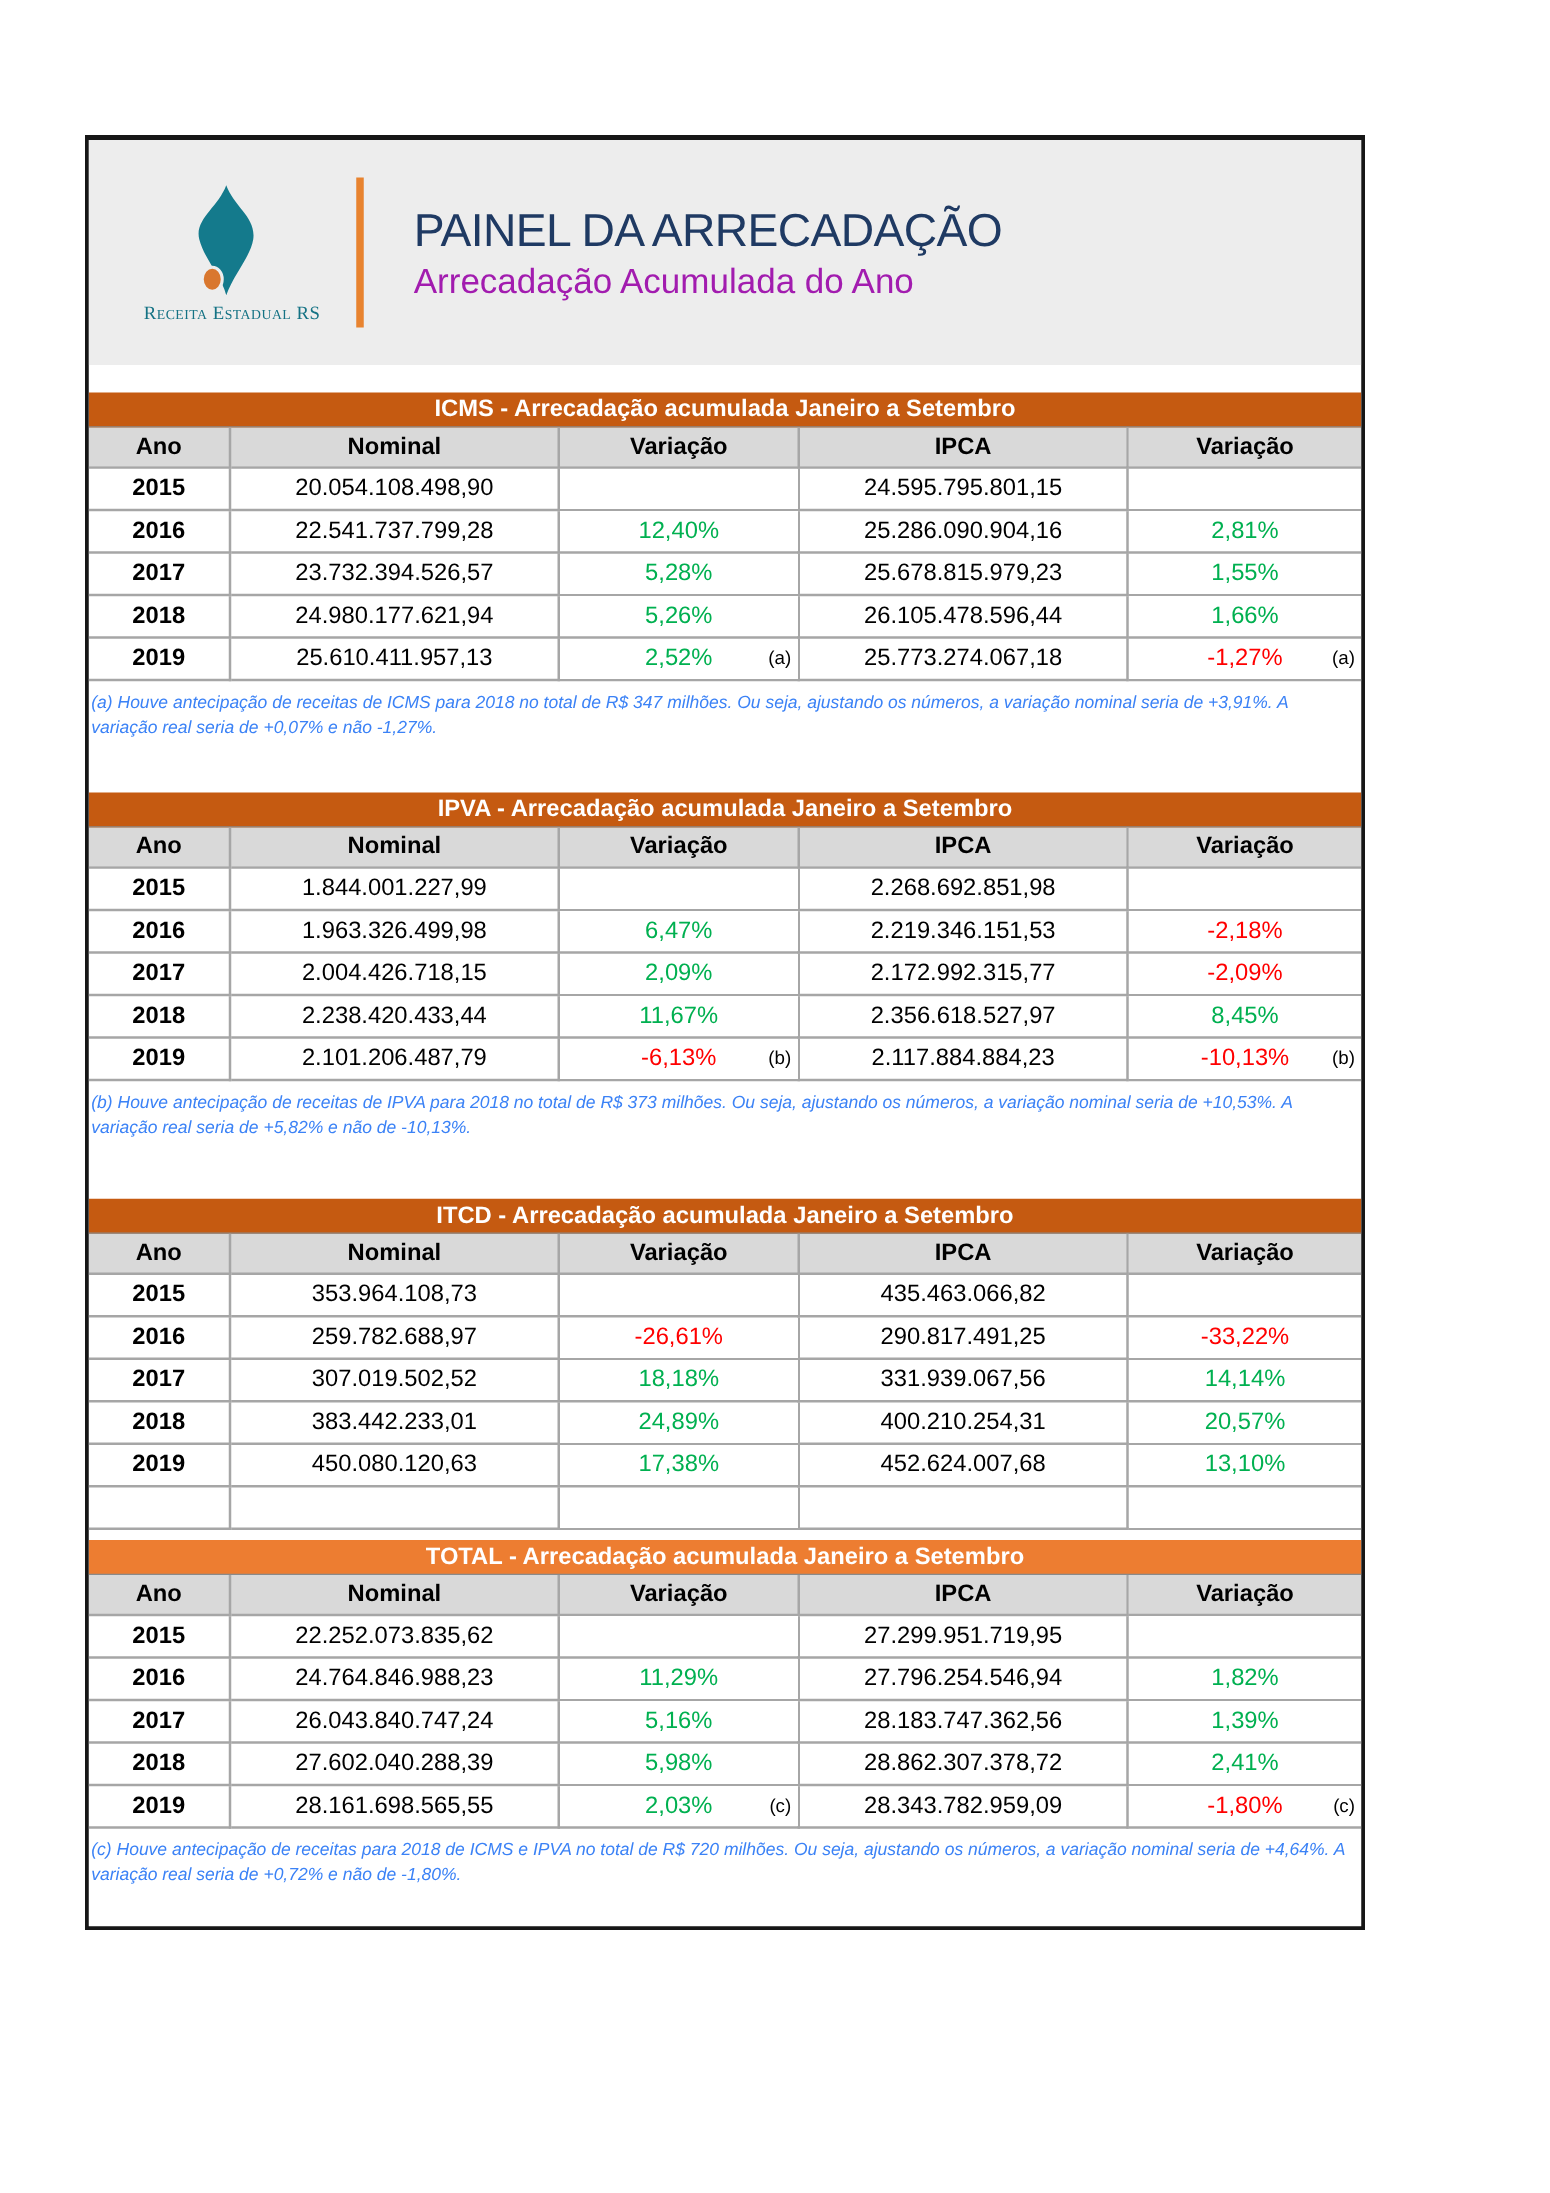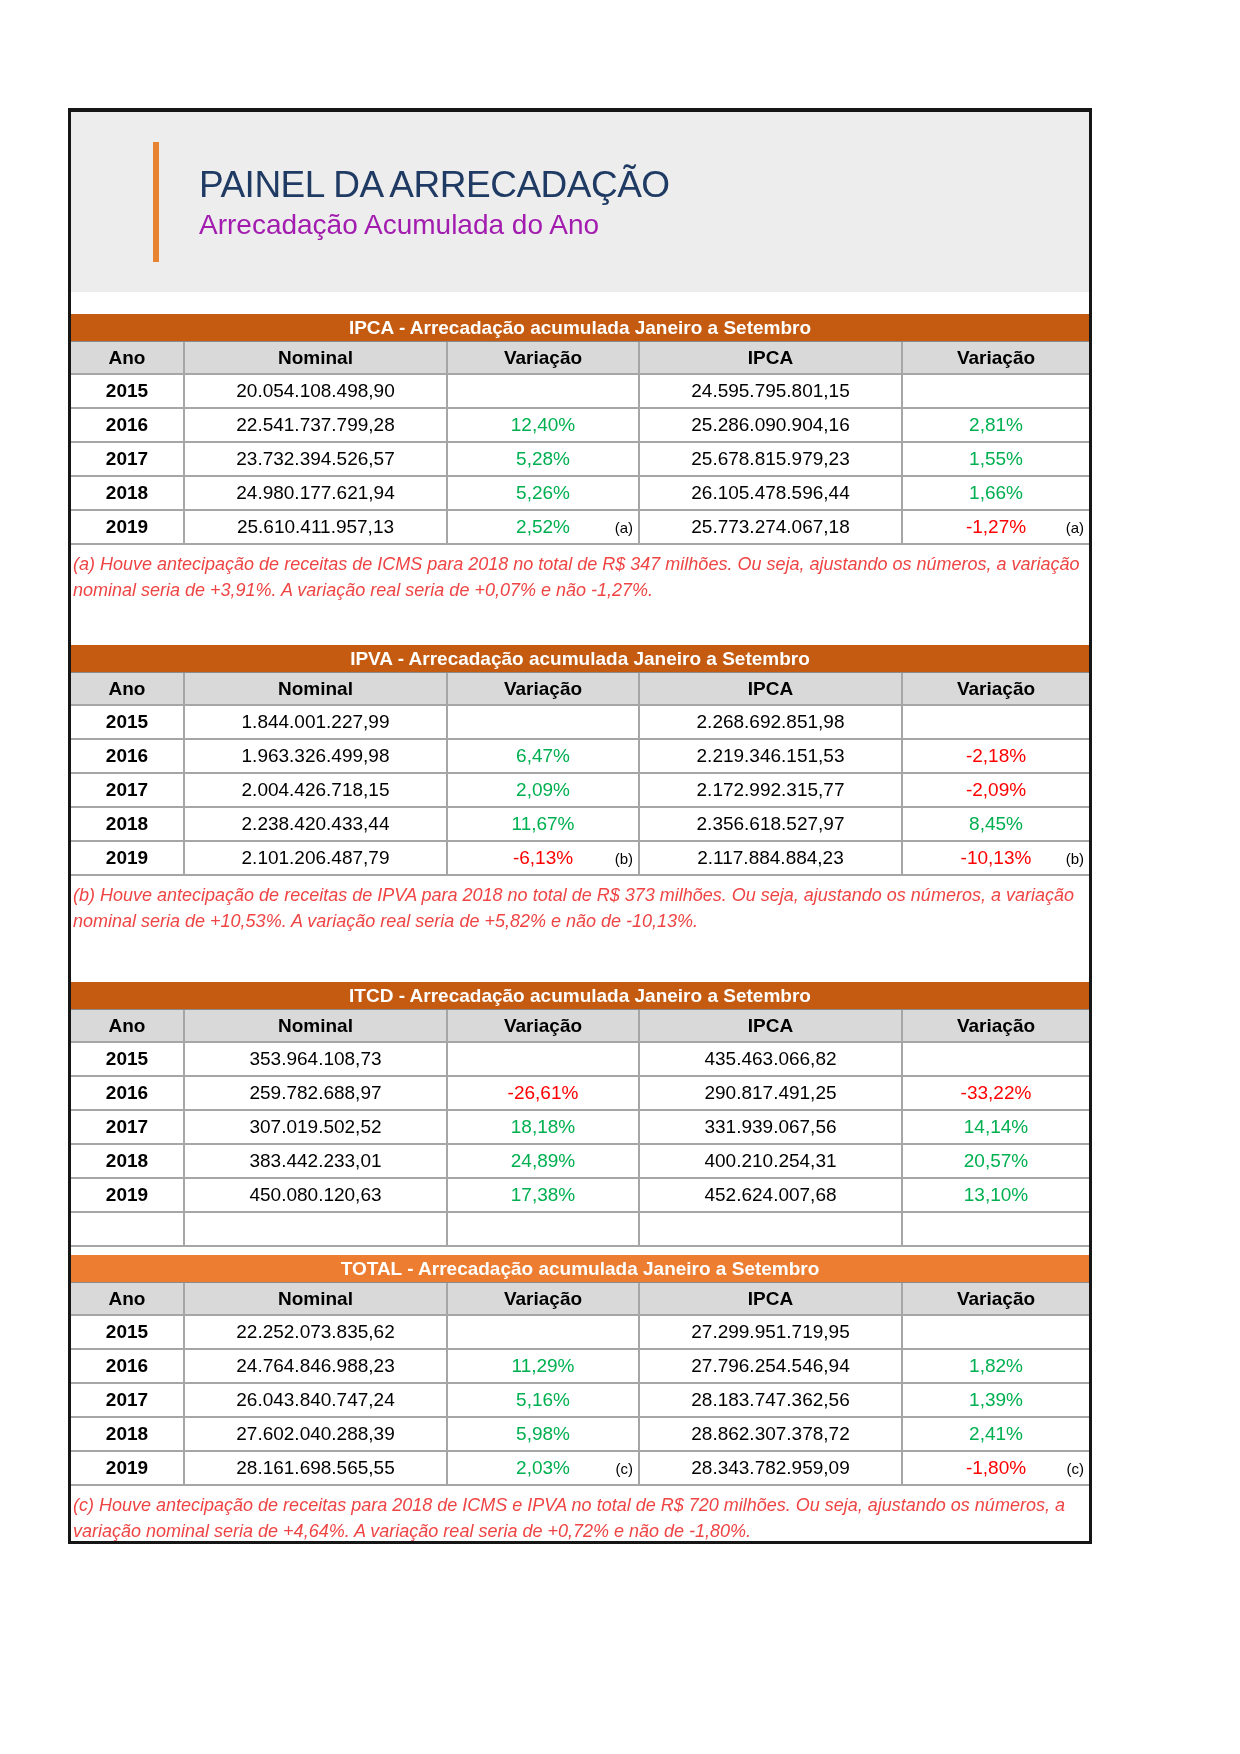--- a/index.html
+++ b/index.html
@@ -44,40 +44,47 @@
   tbody td{height:30px;font-size:19px;background:#fff;}
   td.ano{font-weight:bold;text-align:center;}
   td.var{position:relative;}
   .pct.pos{color:#00B050;}
   .pct.neg{color:#FF0000;}
   .note{
     position:absolute;right:5px;top:50%;transform:translateY(-50%);
     font-size:15px;color:#000;font-weight:normal;
   }
   .foot{
-    margin:6px 2px 0 2px;font-size:18px;font-style:italic;line-height:1.45;
-    color:#ef4444;
+    margin:6px 2px 0 2px;font-size:14px;font-style:italic;line-height:1.45;
+    color:#3b82f6;
   }
   .foot:empty{display:none;}
 </style>
 </head>
 <body>
 
 <div class="page">
 
   <div class="band">
+    <div class="logo">
+      <svg viewBox="0 0 100 120">
+        <path d="M50 4 C 58 26, 80 36, 77 58 C 74 76, 58 92, 50 114 C 45 94, 28 78, 23 58 C 18 38, 42 26, 50 4 Z" fill="#147A8C"></path>
+        <ellipse cx="36" cy="98" rx="10" ry="12" fill="#D9772E" stroke="#EDEDED" stroke-width="3"></ellipse>
+      </svg>
+      <div class="logo-text">Receita Estadual RS</div>
+    </div>
     <div class="vdivider"></div>
     <div class="titles">
       <div class="title">PAINEL DA ARRECADAÇÃO</div>
       <div class="subtitle">Arrecadação Acumulada do Ano</div>
     </div>
   </div>
 
   <section class="tblock s1">
-    <div class="tbar dark">IPCA - Arrecadação acumulada Janeiro a Setembro</div>
+    <div class="tbar dark">ICMS - Arrecadação acumulada Janeiro a Setembro</div>
     <table>
       <colgroup>
           <col style="width:113px">
           <col style="width:263px">
           <col style="width:192px">
           <col style="width:263px">
           <col>
         </colgroup>
       <thead>
           <tr>

